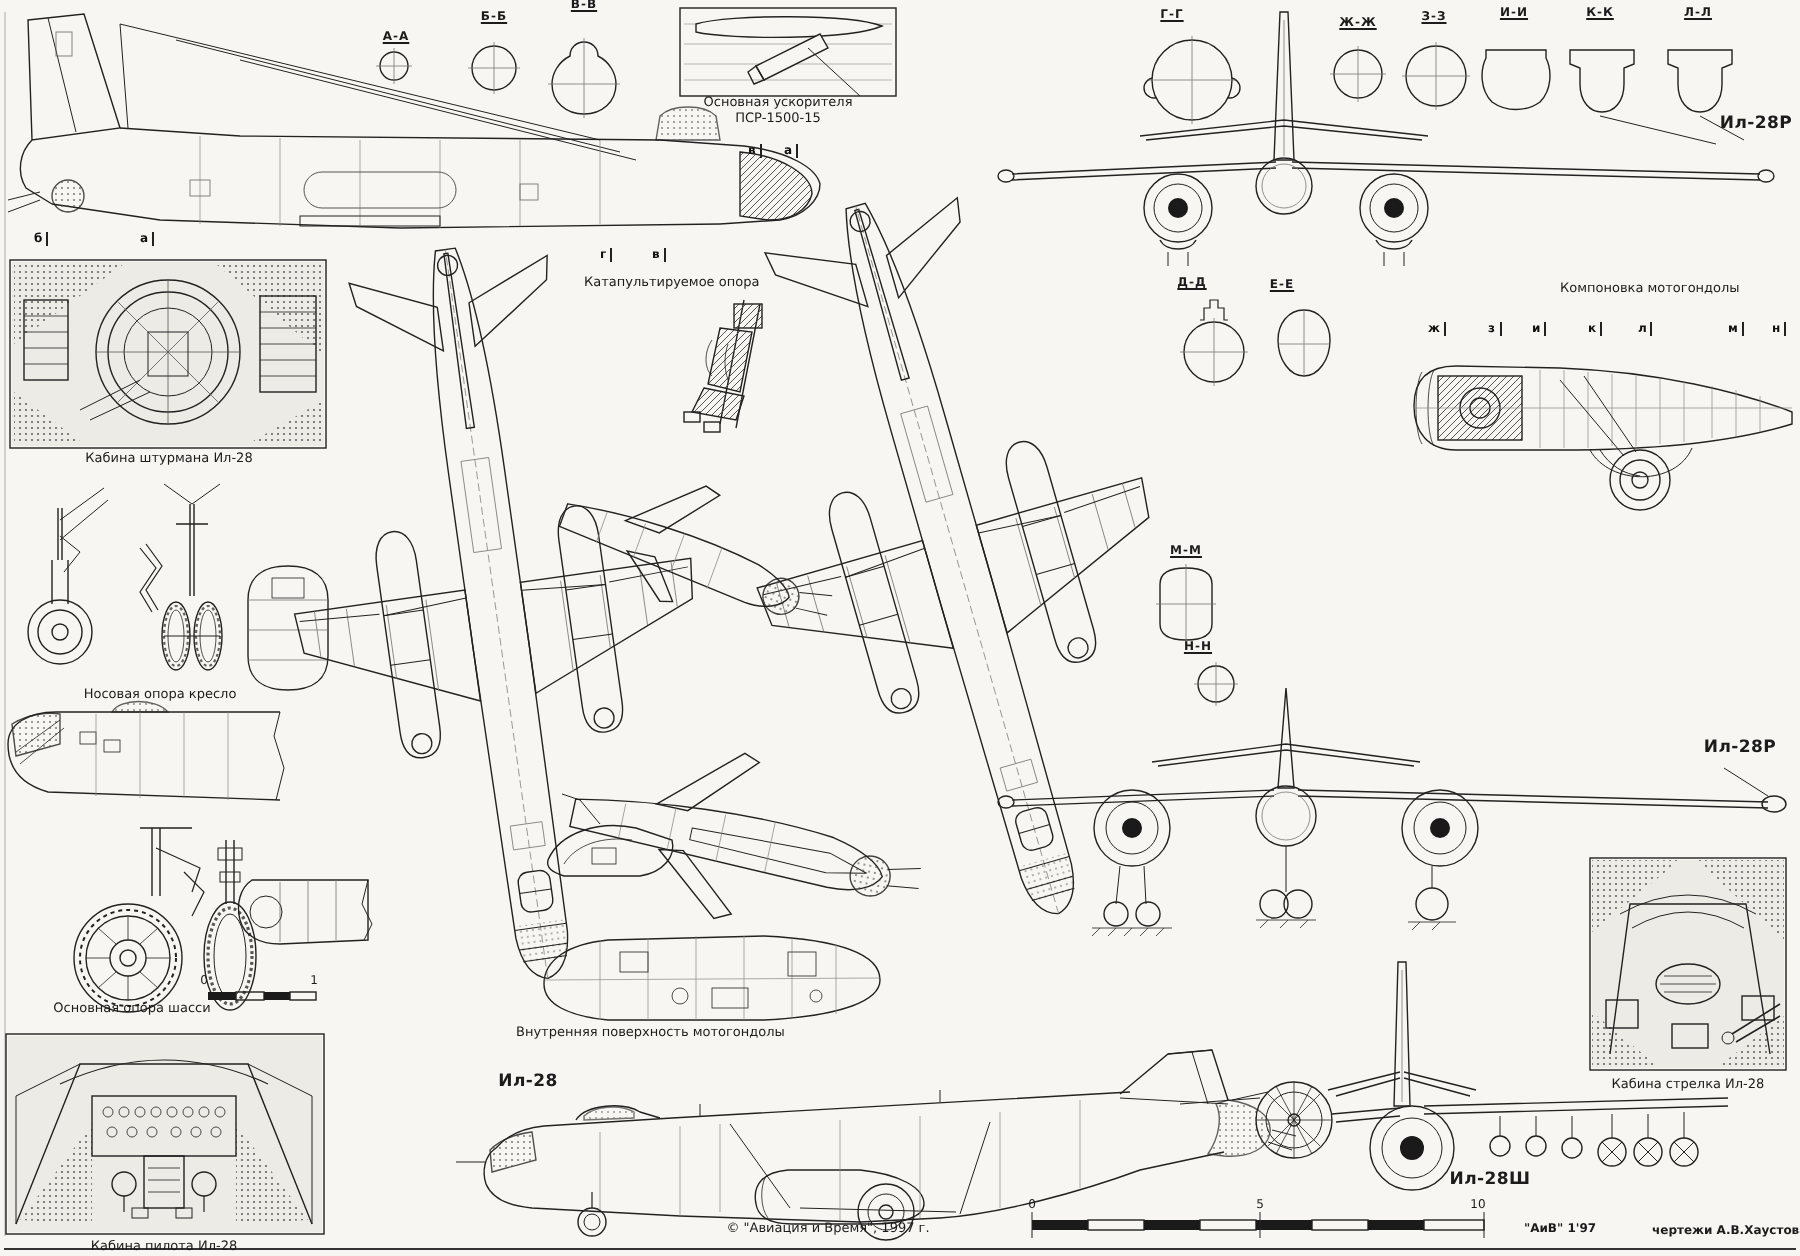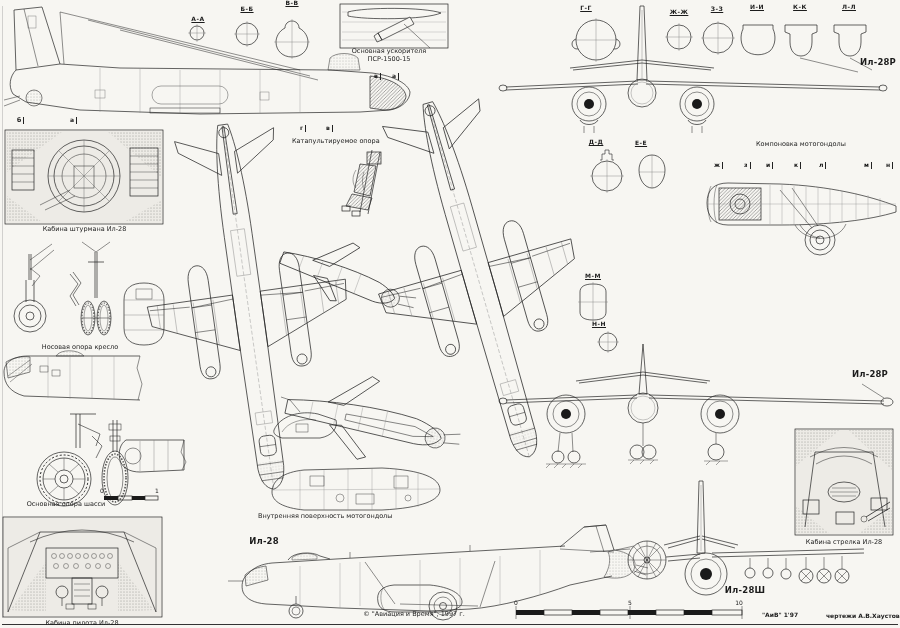--- a/index.html
+++ b/index.html
@@ -458,21 +458,21 @@
 <span class="lbl" style="left:22px;top:501px;width:88px">Основная опора шасси</span>
 <span class="lbl small" style="left:98px;top:488px;width:8px">0</span>
 <span class="lbl small" style="left:153px;top:488px;width:8px">1</span>
 <span class="lbl" style="left:38px;top:620px;width:88px">Кабина пилота Ил-28</span>
 
 <span class="lbl u" style="left:585px;top:139px;width:22px">Д-Д</span>
 <span class="lbl u" style="left:630px;top:140px;width:22px">Е-Е</span>
 <span class="lbl u" style="left:581px;top:273px;width:24px">М-М</span>
 <span class="lbl u" style="left:588px;top:321px;width:22px">Н-Н</span>
 
-<span class="lbl" style="left:756px;top:141px;width:86px">Компоновка мотогондолы</span>
+<span class="lbl" style="left:780px;top:141px;width:86px">Компоновка мотогондолы</span>
 <span class="mk" style="left:714px;top:161px">ж</span>
 <span class="mk" style="left:744px;top:161px">з</span>
 <span class="mk" style="left:766px;top:161px">и</span>
 <span class="mk" style="left:794px;top:161px">к</span>
 <span class="mk" style="left:819px;top:161px">л</span>
 <span class="mk" style="left:864px;top:161px">м</span>
 <span class="mk" style="left:886px;top:161px">н</span>
 
 <span class="lbl" style="left:258px;top:513px;width:126px">Внутренняя поверхность мотогондолы</span>
 

